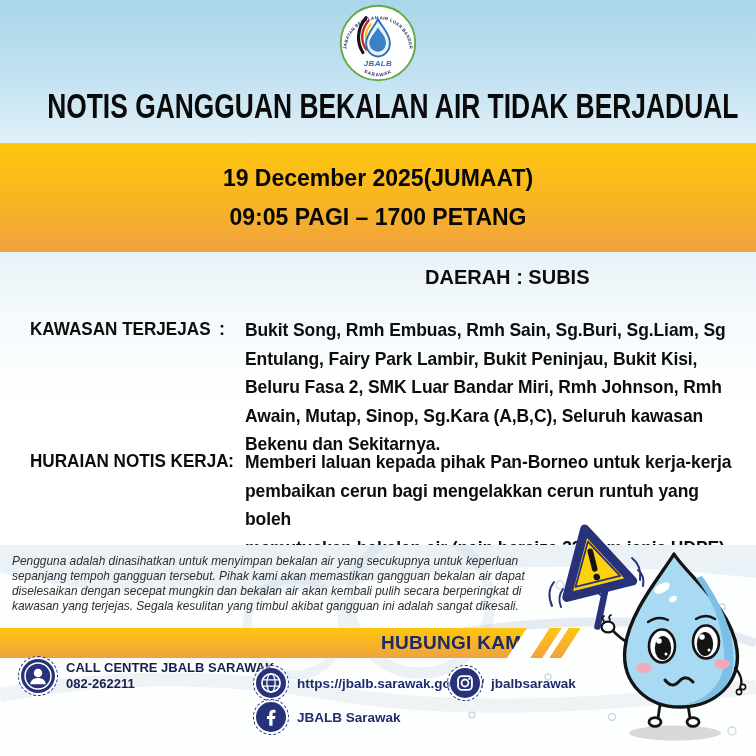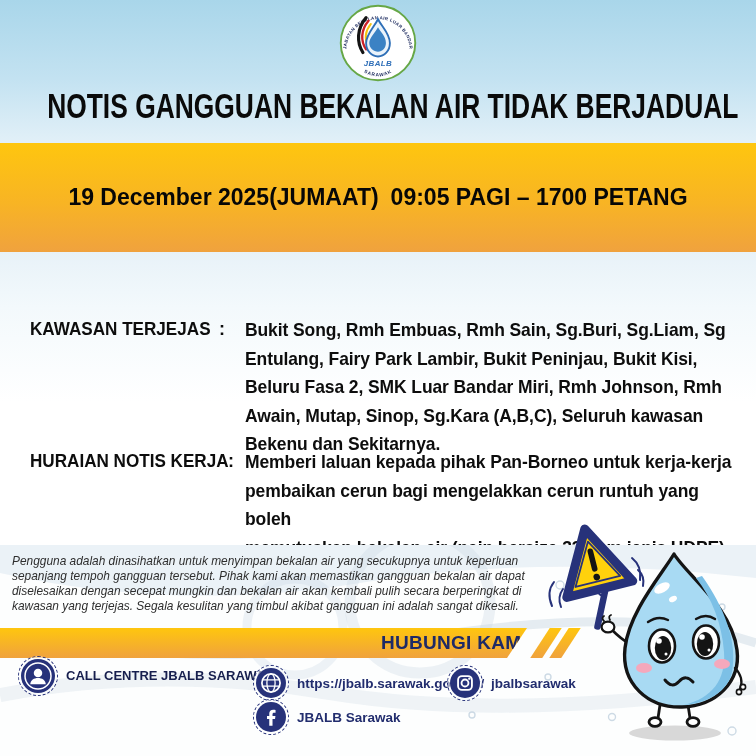--- a/index.html
+++ b/index.html
@@ -11,21 +11,21 @@
   
   .header{position:absolute;left:0;top:0;width:756px;height:143px;
     background:linear-gradient(#a9d6ea 0%,#c3e2f1 55%,#e2f0f8 100%);}
   .logo-wrap{position:absolute;left:336px;top:3px;width:84px;height:80px;}
   .title-wrap{position:absolute;left:0;top:90px;width:756px;text-align:center;}
   .title-wrap span{display:inline-block;white-space:nowrap;font-size:30px;font-weight:800;
     letter-spacing:0;color:#0a0a0a;transform:scale(0.88,1.14);transform-origin:center;}
   
   .yellow-band{position:absolute;left:0;top:143px;width:756px;height:109px;
     background:linear-gradient(#fec60f 0%,#f8b424 55%,#f0a23e 100%);
-    display:flex;flex-direction:row;align-items:center;justify-content:center;gap:12px;}
+    display:flex;flex-direction:column;align-items:center;justify-content:center;gap:12px;}
   .yellow-band .line{font-size:23px;font-weight:800;color:#070707;letter-spacing:0;}
   
   .content{position:absolute;left:0;top:252px;width:756px;height:294px;
     background:linear-gradient(#e8f2f8 0px,#f3f9fc 55px,#ffffff 150px);}
   .bah-row{position:absolute;top:266px;font-size:20px;font-weight:800;white-space:nowrap;}
   .bah-left{left:110px;}
   .bah-right{left:425px;}
   .detail-label{position:absolute;left:30px;font-size:18px;font-weight:800;white-space:nowrap;
     transform:scaleX(0.95);transform-origin:0 0;}
   .detail-colon{position:absolute;font-size:18px;font-weight:800;}
@@ -93,20 +93,23 @@
     </div>
   </div>
 
   <div class="yellow-band">
     <div class="line">19 December 2025(JUMAAT)</div>
     <div class="line">09:05 PAGI – 1700 PETANG</div>
   </div>
 
   <div class="content"></div>
 
+  <div class="bah-row bah-right">
+    <span>DAERAH</span>&nbsp;<span>:</span>&nbsp;<span>SUBIS</span>
+  </div>
 
   <div class="detail-label" style="top:319px;">KAWASAN TERJEJAS</div>
   <div class="detail-colon" style="left:219px;top:319px;">:</div>
   <div class="detail-value" style="top:316px;">Bukit Song, Rmh Embuas, Rmh Sain, Sg.Buri, Sg.Liam, Sg
 Entulang, Fairy Park Lambir, Bukit Peninjau, Bukit Kisi,
 Beluru Fasa 2, SMK Luar Bandar Miri, Rmh Johnson, Rmh
 Awain, Mutap, Sinop, Sg.Kara (A,B,C), Seluruh kawasan
 Bekenu dan Sekitarnya.</div>
 
   <div class="detail-label" style="top:451px;">HURAIAN NOTIS KERJA</div>
@@ -155,20 +158,21 @@
       <span class="icon-core" style="width:34px;height:34px;">
         <svg viewBox="0 0 24 24" width="30" height="30">
           <circle cx="12" cy="12" r="10.4" fill="none" stroke="#ffffff" stroke-width="1.2"></circle>
           <circle cx="12" cy="9.6" r="3.4" fill="#ffffff"></circle>
           <path d="M5.8 18.6 C 6 15.2 8.8 13.6 12 13.6 C 15.2 13.6 18 15.2 18.2 18.6 Z" fill="#ffffff"></path>
         </svg>
       </span>
     </span>
     <div>
       <div class="c-lbl">CALL CENTRE JBALB SARAWAK</div>
+      <div class="c-lbl">082-262211</div>
     </div>
   </div>
 
   <div class="contact-item" style="left:253px;top:665px;">
     <span class="icon-ring">
       <span class="icon-core" style="width:30px;height:30px;">
         <svg viewBox="0 0 24 24" width="26" height="26">
           <circle cx="12" cy="12" r="8.4" fill="none" stroke="#ffffff" stroke-width="1.6"></circle>
           <ellipse cx="12" cy="12" rx="3.8" ry="8.4" fill="none" stroke="#ffffff" stroke-width="1.2"></ellipse>
           <path d="M4.6 9.2 H19.4 M4.6 14.8 H19.4" stroke="#ffffff" stroke-width="1.2" fill="none"></path>

